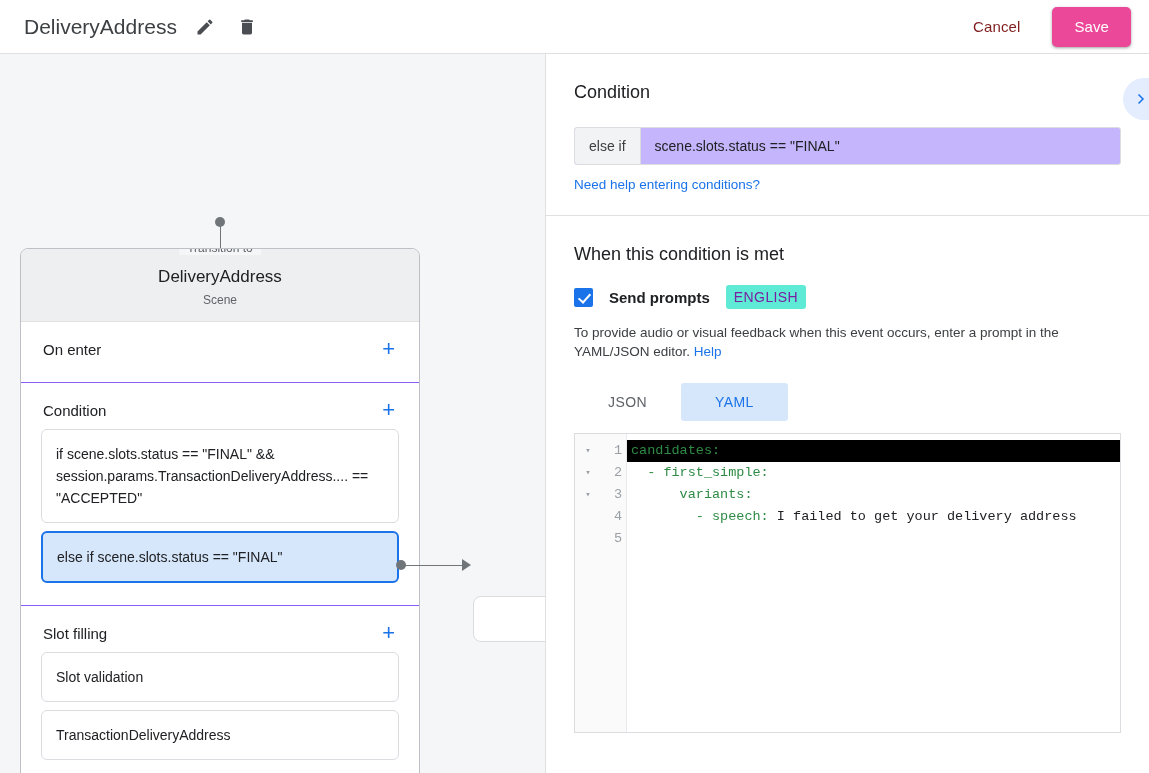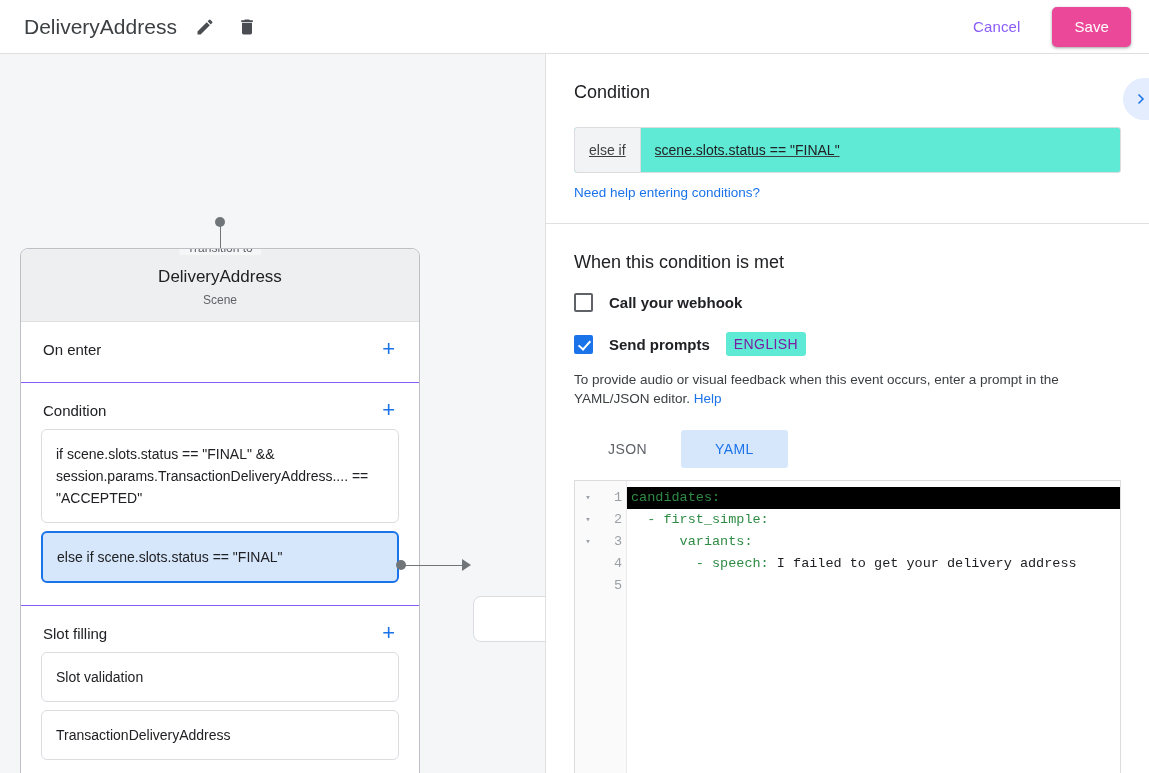--- a/index.html
+++ b/index.html
@@ -32,21 +32,21 @@
     background: transparent; border: none;
   }
   .icon-btn.edit { margin-left: 14px; }
   .icon-btn.delete { margin-left: 14px; }
   .topbar-right {
     margin-left: auto; display: flex; align-items: center; gap: 0;
     padding-right: 18px;
   }
   .btn-cancel {
     background: transparent; border: none;
-    color: #8b5cf6; font-size: 15px;
+    color: #7f1d1d; font-size: 15px;
     font-family: "Liberation Sans", sans-serif;
     padding: 8px 14px; cursor: pointer; border-radius: 4px;
     letter-spacing: .1px;
   }
   .btn-save {
     background: #ec4899; color: #fff; border: none;
     font-size: 15px; font-family: "Liberation Sans", sans-serif;
     padding: 0 22px; height: 40px; border-radius: 5px; cursor: pointer;
     margin-left: 18px; letter-spacing: .1px;
     box-shadow: 0 1px 2px rgba(60,64,67,.3), 0 1px 3px 1px rgba(60,64,67,.15);
@@ -170,23 +170,22 @@
   .rp-section {
     padding: 28px 28px 22px 28px;
     border-bottom: 1px solid #e0e0e0;
     position: relative;
   }
   .rp-title { font-size: 18px; color: #202124; font-weight: 400; }
 
   .cond-row {
     display: flex; margin-top: 24px;
     border: 1px solid #dadce0; border-radius: 3px;
-    height: 46px; overflow: hidden;
-    background: #5eead4;
-    text-decoration: underline;
+    height: 38px; overflow: hidden;
+    background: #c4b5fd;
   }
   .cond-prefix {
     background: #f1f3f4; color: #3c4043;
     display: flex; align-items: center; justify-content: center;
     padding: 0 14px; font-size: 14px;
     border-right: 1px solid #dadce0;
     white-space: nowrap;
   }
   .cond-input {
     flex: 1; border: none; outline: none;
@@ -361,24 +360,20 @@
       <div class="cond-prefix">else if</div>
       <input class="cond-input" type="text" value="scene.slots.status == &quot;FINAL&quot;" style="">
     </div>
 
     <a class="help-link">Need help entering conditions?</a>
   </div>
 
   <div class="rp-section" style="border-bottom:none;">
     <div class="rp-title">When this condition is met</div>
 
-    <div class="cb-row">
-      <span class="checkbox"></span>
-      <span class="cb-label">Call your webhook</span>
-    </div>
 
     <div class="cb-row">
       <span class="checkbox checked"></span>
       <span class="cb-label">Send prompts</span>
       <span class="lang-badge">ENGLISH</span>
     </div>
 
     <div class="desc">
       <span>To provide audio or visual feedback when this event occurs, enter a prompt in the YAML/JSON editor.</span>
       <a>Help</a>

